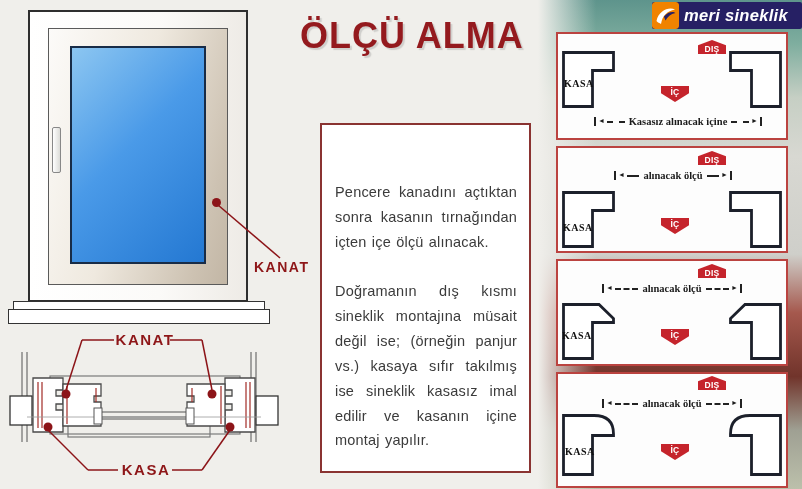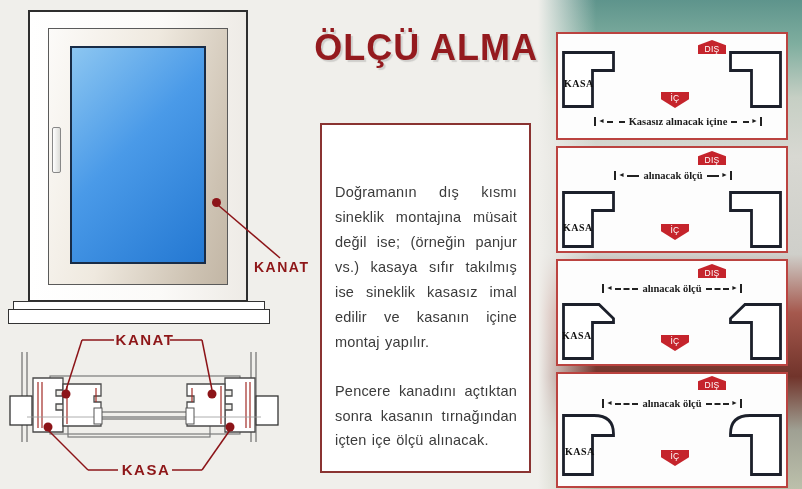--- a/index.html
+++ b/index.html
@@ -44,21 +44,21 @@
     position:absolute; left:8px; top:309px; width:262px; height:15px;
     background:#fff; border:1.5px solid #333;
   }
   .maroon-label {
     position:absolute; color:#8e1618; font-weight:bold; font-size:14px;
     letter-spacing:1.5px; white-space:nowrap;
   }
   .section-label { text-align:center; font-size:15px; }
   
   .title {
-    position:absolute; left:300px; top:26px; width:238px; text-align:right;
+    position:absolute; left:300px; top:14px; width:238px; 
     color:#941a1e; font-weight:bold; font-size:36px; line-height:44px;
     letter-spacing:1px; text-shadow:2px 2px 1px rgba(110,110,110,0.25);
   }
   
   .textbox {
     position:absolute; left:320px; top:123px; width:211px; height:350px;
     background:#ffffff; border:2px solid #8a3331; padding:55px 12px 0 13px;
   }
   .textbox p {
     margin:0 0 24px 0; font-size:14.5px; line-height:1.72; letter-spacing:0.2px;
@@ -81,26 +81,26 @@
   }
   .profile { position:absolute; }
   .profile.right { transform:scaleX(-1); }
   .profile path { fill:#ffffff; stroke:#1c202b; stroke-width:2.8; }
   .kasa {
     position:absolute; font-family:"Liberation Serif", serif; font-weight:bold;
     font-size:10px; color:#111; letter-spacing:0.5px;
   }
   .badge {
     position:absolute; display:flex; align-items:center; justify-content:center;
-    background:#c5242c; color:#fff; font-weight:normal; font-size:8.5px; letter-spacing:0.3px;
+    background:#c5242c; color:#fff; font-weight:bold; font-size:8.5px; letter-spacing:0.3px;
   }
   .badge.dis { width:28px; height:14px; padding-top:3px;
     clip-path:polygon(50% 0,100% 38%,100% 100%,0 100%,0 38%); }
   .badge.ic  { width:28px; height:16px; padding-bottom:4px;
-    clip-path:polygon(0 0,100% 0,100% 45%,50% 100%,0 45%);margin-top:6px; }
+    clip-path:polygon(0 0,100% 0,100% 45%,50% 100%,0 45%); }
   .measure {
     position:absolute; display:flex; align-items:center; gap:2px;
     font-family:"Liberation Serif", serif; font-weight:bold; font-size:10.5px; color:#1a1a1a;
   }
   .mtick { width:2px; height:9px; background:#222; flex:0 0 2px; }
   .marrow { font-size:7px; line-height:1; }
   .mdash { flex:1; height:0; border-top:2px dashed #222; min-width:6px; }
   .mlabel { white-space:nowrap; padding:0 2px; }
   svg { display:block; }
 </style>
@@ -172,24 +172,34 @@
     <circle cx="222" cy="97" r="4.5" fill="#8c1418"></circle>
   </svg>
   <div class="maroon-label section-label" style="left:114px;top:331px;width:62px;">KANAT</div>
   <div class="maroon-label section-label" style="left:118px;top:461px;width:56px;">KASA</div>
 
   <div class="title">
     <div>ÖLÇÜ ALMA</div>
   </div>
 
   <div class="textbox">
+    <p>Pencere kanadını açtıktan sonra kasanın tırnağından içten içe ölçü alınacak.</p>
     <p>Doğramanın dış kısmı sineklik montajına müsait değil ise; (örneğin panjur vs.) kasaya sıfır takılmış ise sineklik kasasız imal edilir ve kasanın içine montaj yapılır.</p>
-    <p>Pencere kanadını açtıktan sonra kasanın tırnağından içten içe ölçü alınacak.</p>
-  </div>
-
+  </div>
+
+  <div class="logo">
+    <div class="logo-icon">
+      <svg width="27" height="27" viewBox="0 0 27 27">
+        <rect x="0" y="0" width="27" height="27" rx="3" fill="#f08300"></rect>
+        <path d="M4.5,19 C6.5,8.5 17,4.5 23,7.5 C15,9 10.5,13.5 9,22 C7.5,21 5.5,20.5 4.5,19 Z" fill="#ffffff"></path>
+        <path d="M12,14.5 C16,9.5 21.5,9 23.5,11 C18.5,12 15.5,15 13.5,18.5 C13,17 12.2,15.6 12,14.5 Z" fill="#262064"></path>
+      </svg>
+    </div>
+    <span class="logo-text">meri sineklik</span>
+  </div>
 
   <div class="panel" style="top:32px;height:108px;">
     <svg class="profile" style="left:4px;top:17px;" width="53" height="57" viewBox="0 0 53 57">
       <path d="M1.5,1.5 H51.5 V19.5 H30.5 V55.5 H1.5 Z"></path>
     </svg>
     <svg class="profile right" style="right:4px;top:17px;" width="53" height="57" viewBox="0 0 53 57">
       <path d="M1.5,1.5 H51.5 V19.5 H30.5 V55.5 H1.5 Z"></path>
     </svg>
     <span class="kasa" style="left:6px;top:44px;">KASA</span>
     <div class="badge dis" style="left:140px;top:6px;">DIŞ</div>

